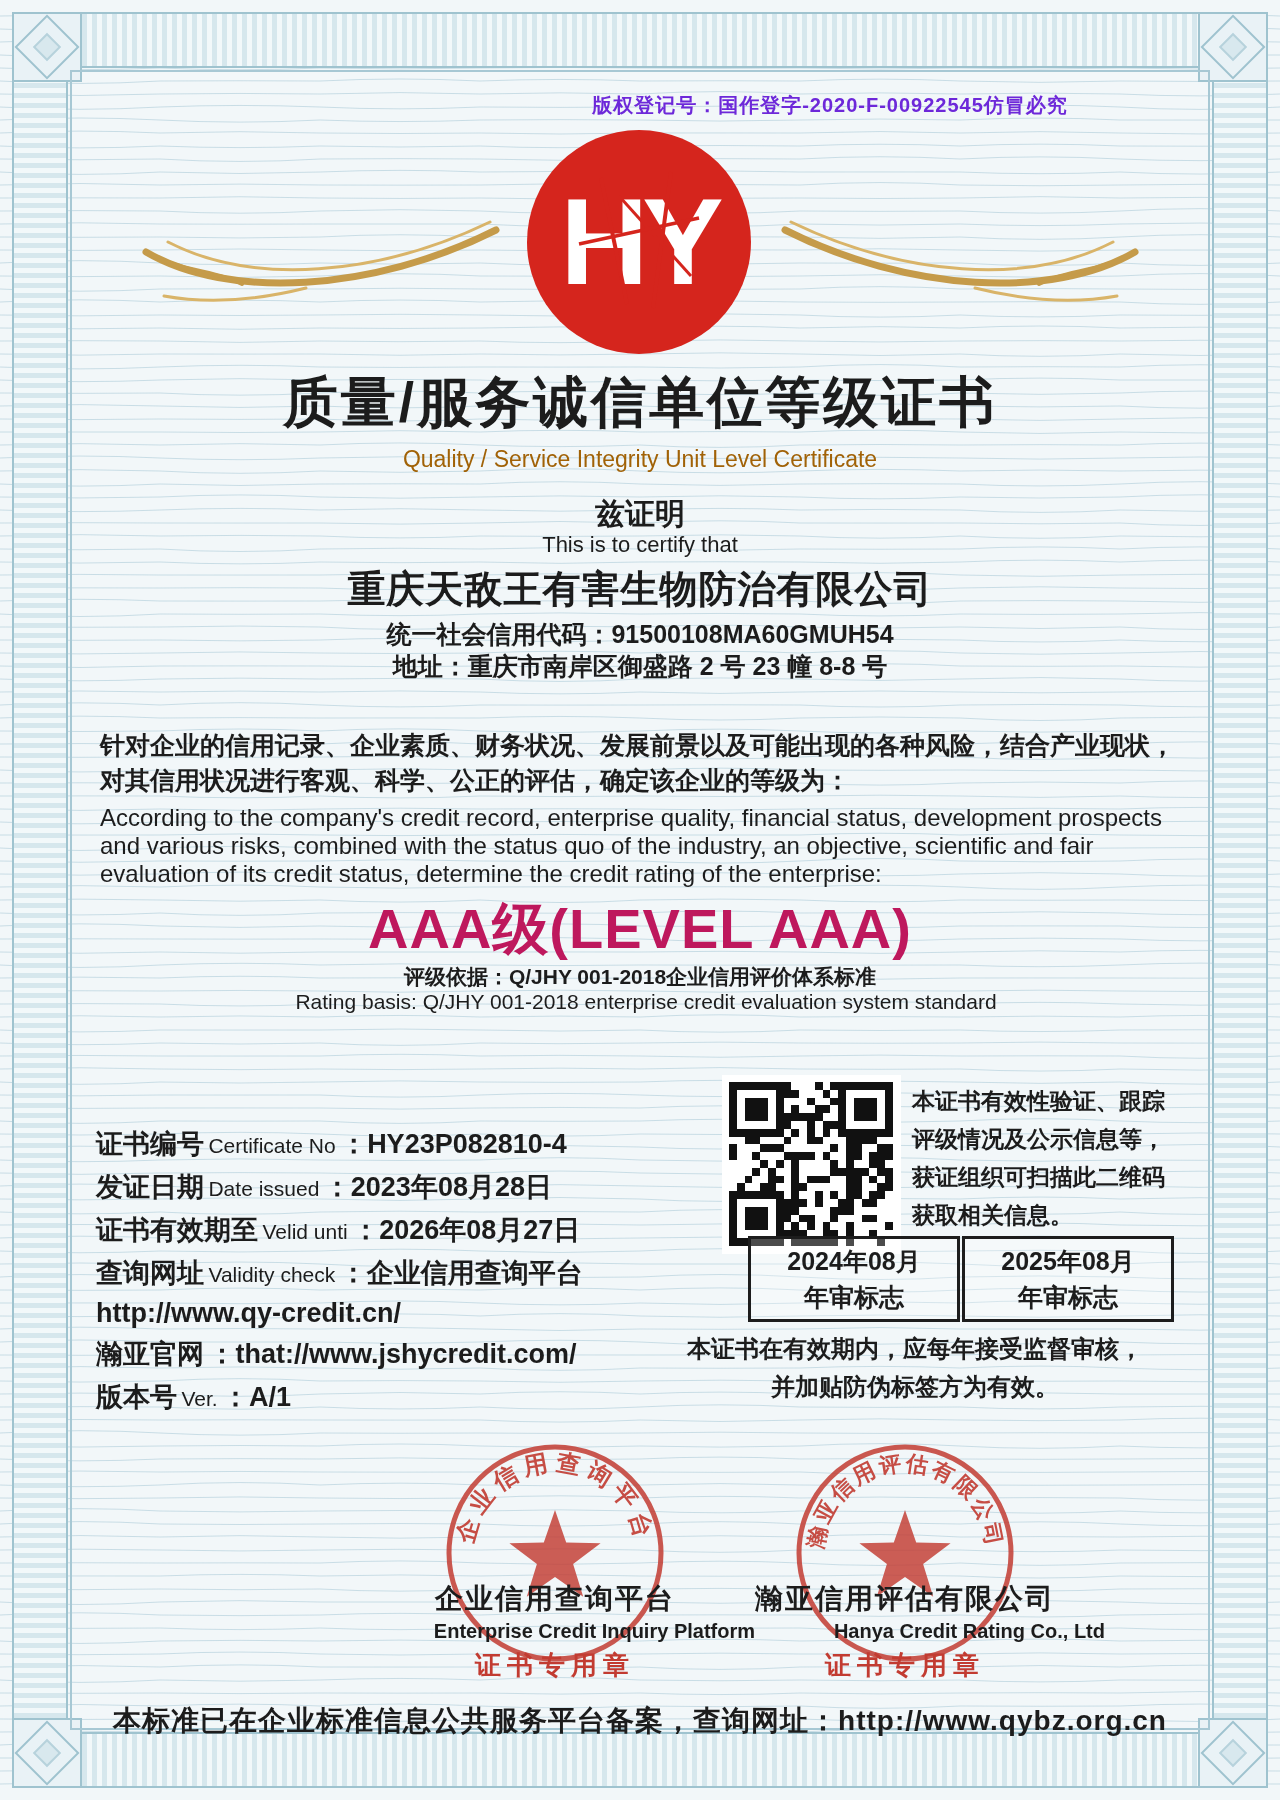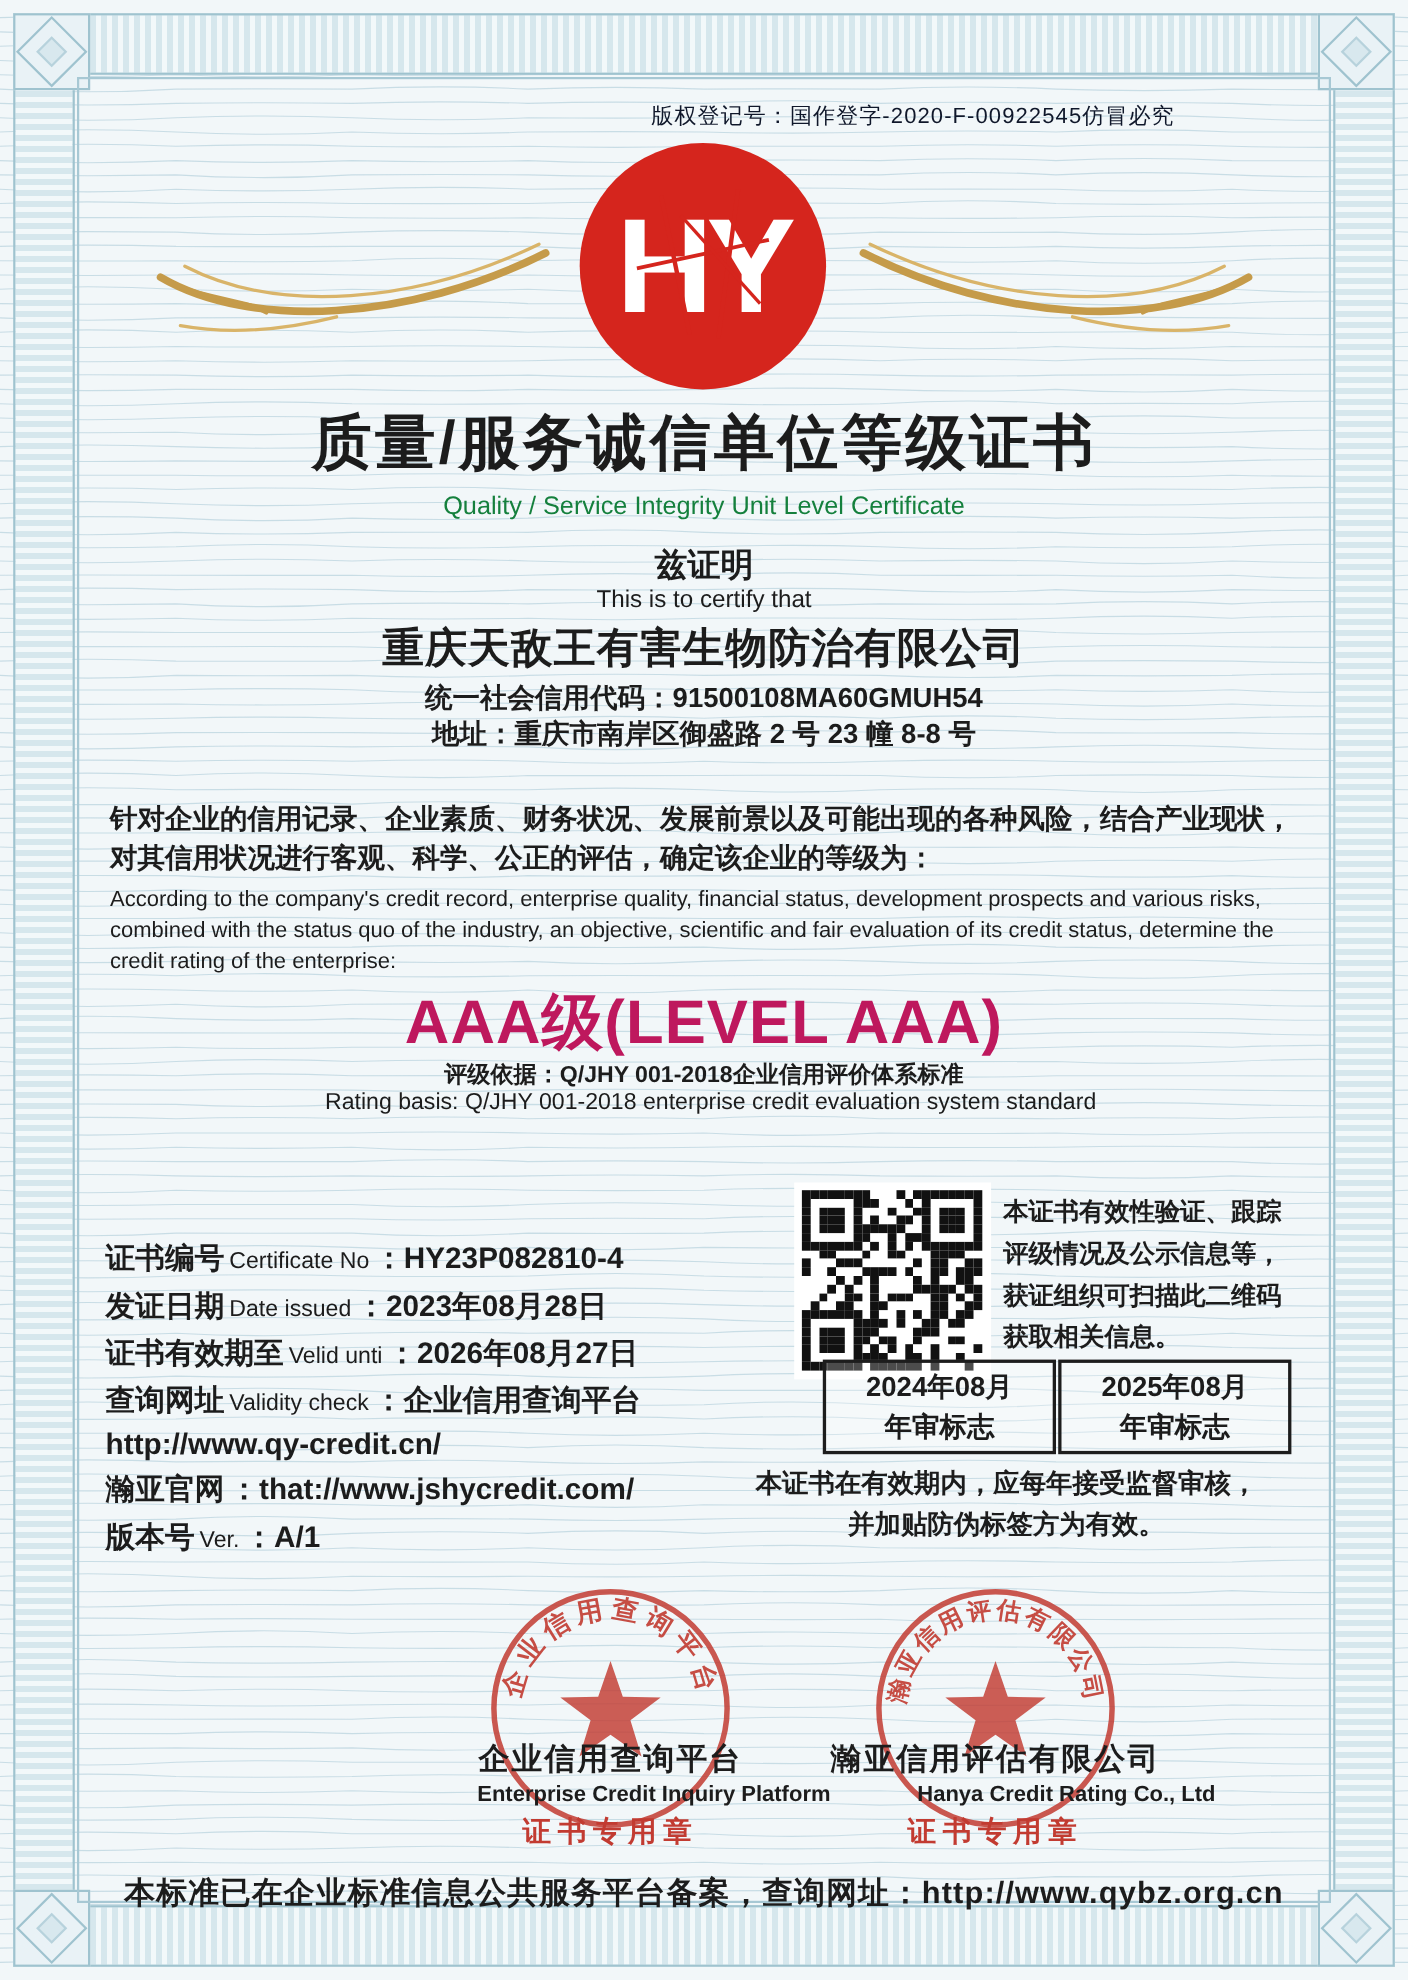--- a/index.html
+++ b/index.html
@@ -23,30 +23,30 @@
   .corner{position:absolute;z-index:1;width:66px;height:66px;background:#e9f2f6;border:2px solid #9fc3cf;}
   .corner::before,.corner::after{content:"";position:absolute;border:2px solid #9fc3cf;}
   .corner::before{inset:10px;transform:rotate(45deg);}
   .corner::after{inset:23px;border-color:#b7d2dc;transform:rotate(45deg);background:#d8e8ee;}
   .c-tl{top:12px;left:12px;} .c-tr{top:12px;right:12px;}
   .c-bl{bottom:12px;left:12px;} .c-br{bottom:12px;right:12px;}
   .innerline{position:absolute;inset:70px;border:2px solid #a7c8d4;z-index:1;pointer-events:none;}
   
   #content{position:absolute;inset:0;z-index:2;}
   .ctr{left:0;right:0;text-align:center;}
-  .copyright{top:92px;font-size:20px;font-weight:400;color:#0f172a;padding-left:380px;letter-spacing:1px;}
+  .copyright{top:92px;font-size:20px;font-weight:700;color:#6d28d9;padding-left:380px;letter-spacing:1px;}
   .title-zh{top:366px;font-size:55px;font-weight:700;letter-spacing:3px;}
-  .title-en{top:446px;font-size:23px;font-weight:500;color:#15803d;}
+  .title-en{top:446px;font-size:23px;font-weight:500;color:#a16207;}
   .certify-zh{top:494px;font-size:30px;font-weight:600;}
   .certify-en{top:532px;font-size:22px;font-weight:500;}
   .company{top:564px;font-size:38px;font-weight:800;letter-spacing:1px;}
   .code-line{top:618px;font-size:25px;font-weight:600;}
   .addr-line{top:650px;font-size:25px;font-weight:600;}
   .stmt-zh{top:728px;left:100px;width:1085px;font-size:25px;font-weight:600;line-height:35px;text-align:left;}
-  .stmt-en{top:804px;left:100px;width:1085px;font-size:20px;font-weight:500;line-height:28px;text-align:left;}
+  .stmt-en{top:804px;left:100px;width:1085px;font-size:24px;font-weight:500;line-height:28px;text-align:left;}
   .level{top:892px;font-size:56px;font-weight:800;color:#be185d;letter-spacing:1px;}
   .basis-zh{top:963px;font-size:21px;font-weight:600;}
   .basis-en{top:990px;font-size:21px;font-weight:500;padding-left:12px;}
   .details{top:1082px;left:96px;width:560px;text-align:left;margin-top:44px;}
   .d-line{margin-bottom:7px;white-space:nowrap;}
   .d-zh{font-size:27px;font-weight:600;}
   .d-en{font-size:21px;font-weight:500;}
   .d-val{font-size:27px;font-weight:600;}
   .d-url{font-size:27px;font-weight:600;}
   #qr{top:1075px;left:722px;width:179px;height:179px;background:#fff;padding:7px;box-sizing:border-box;}

